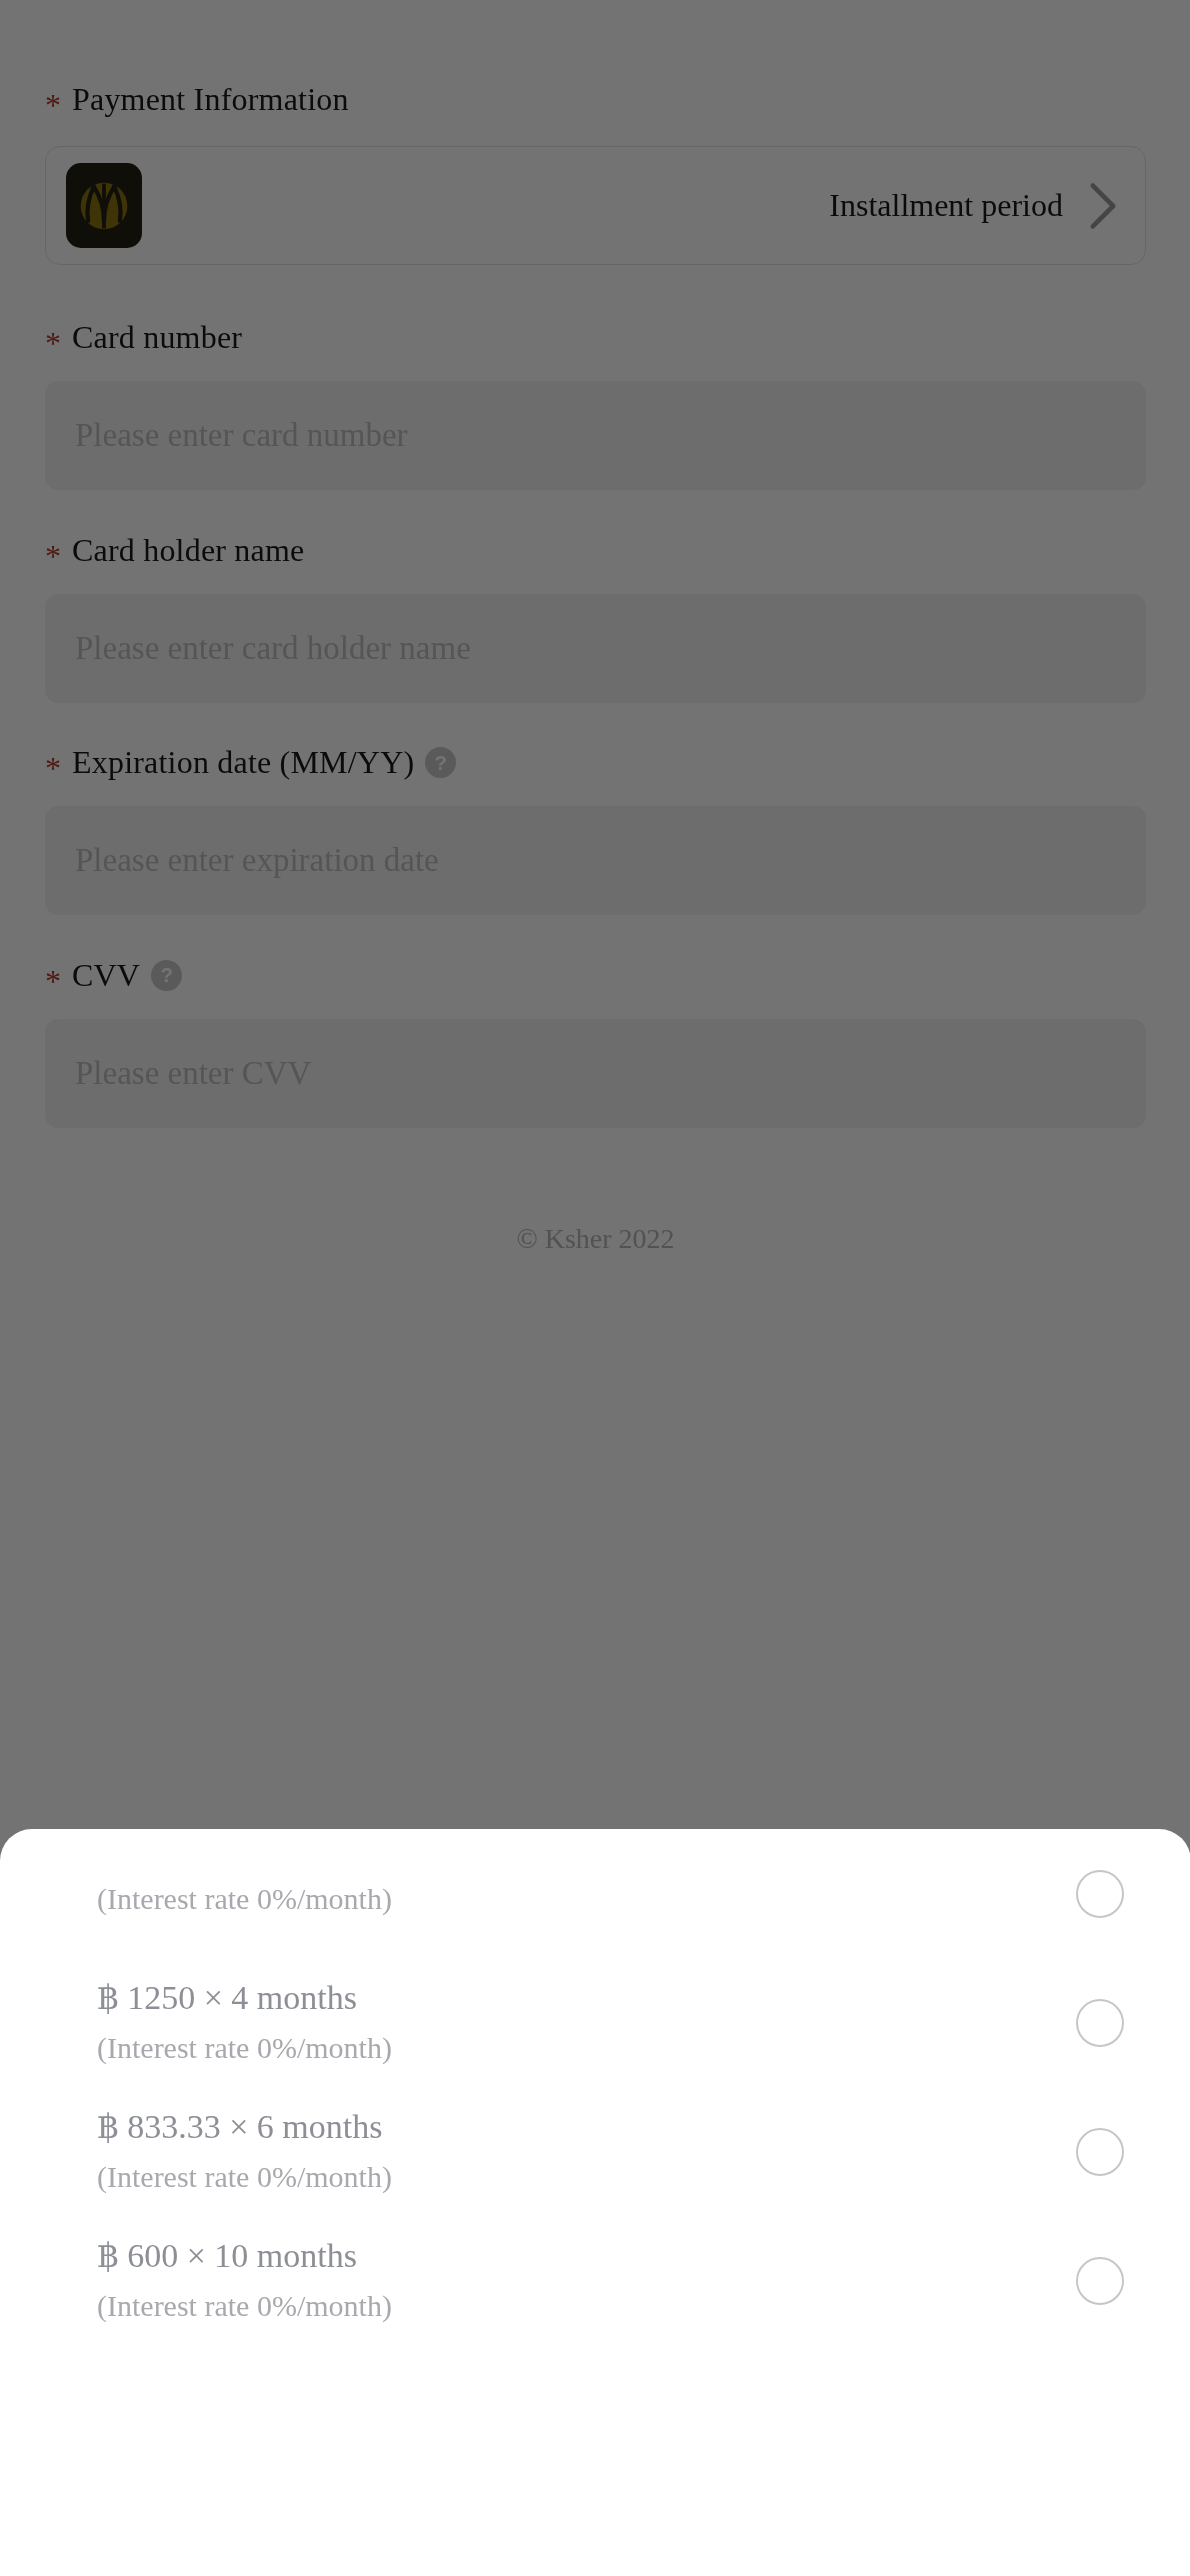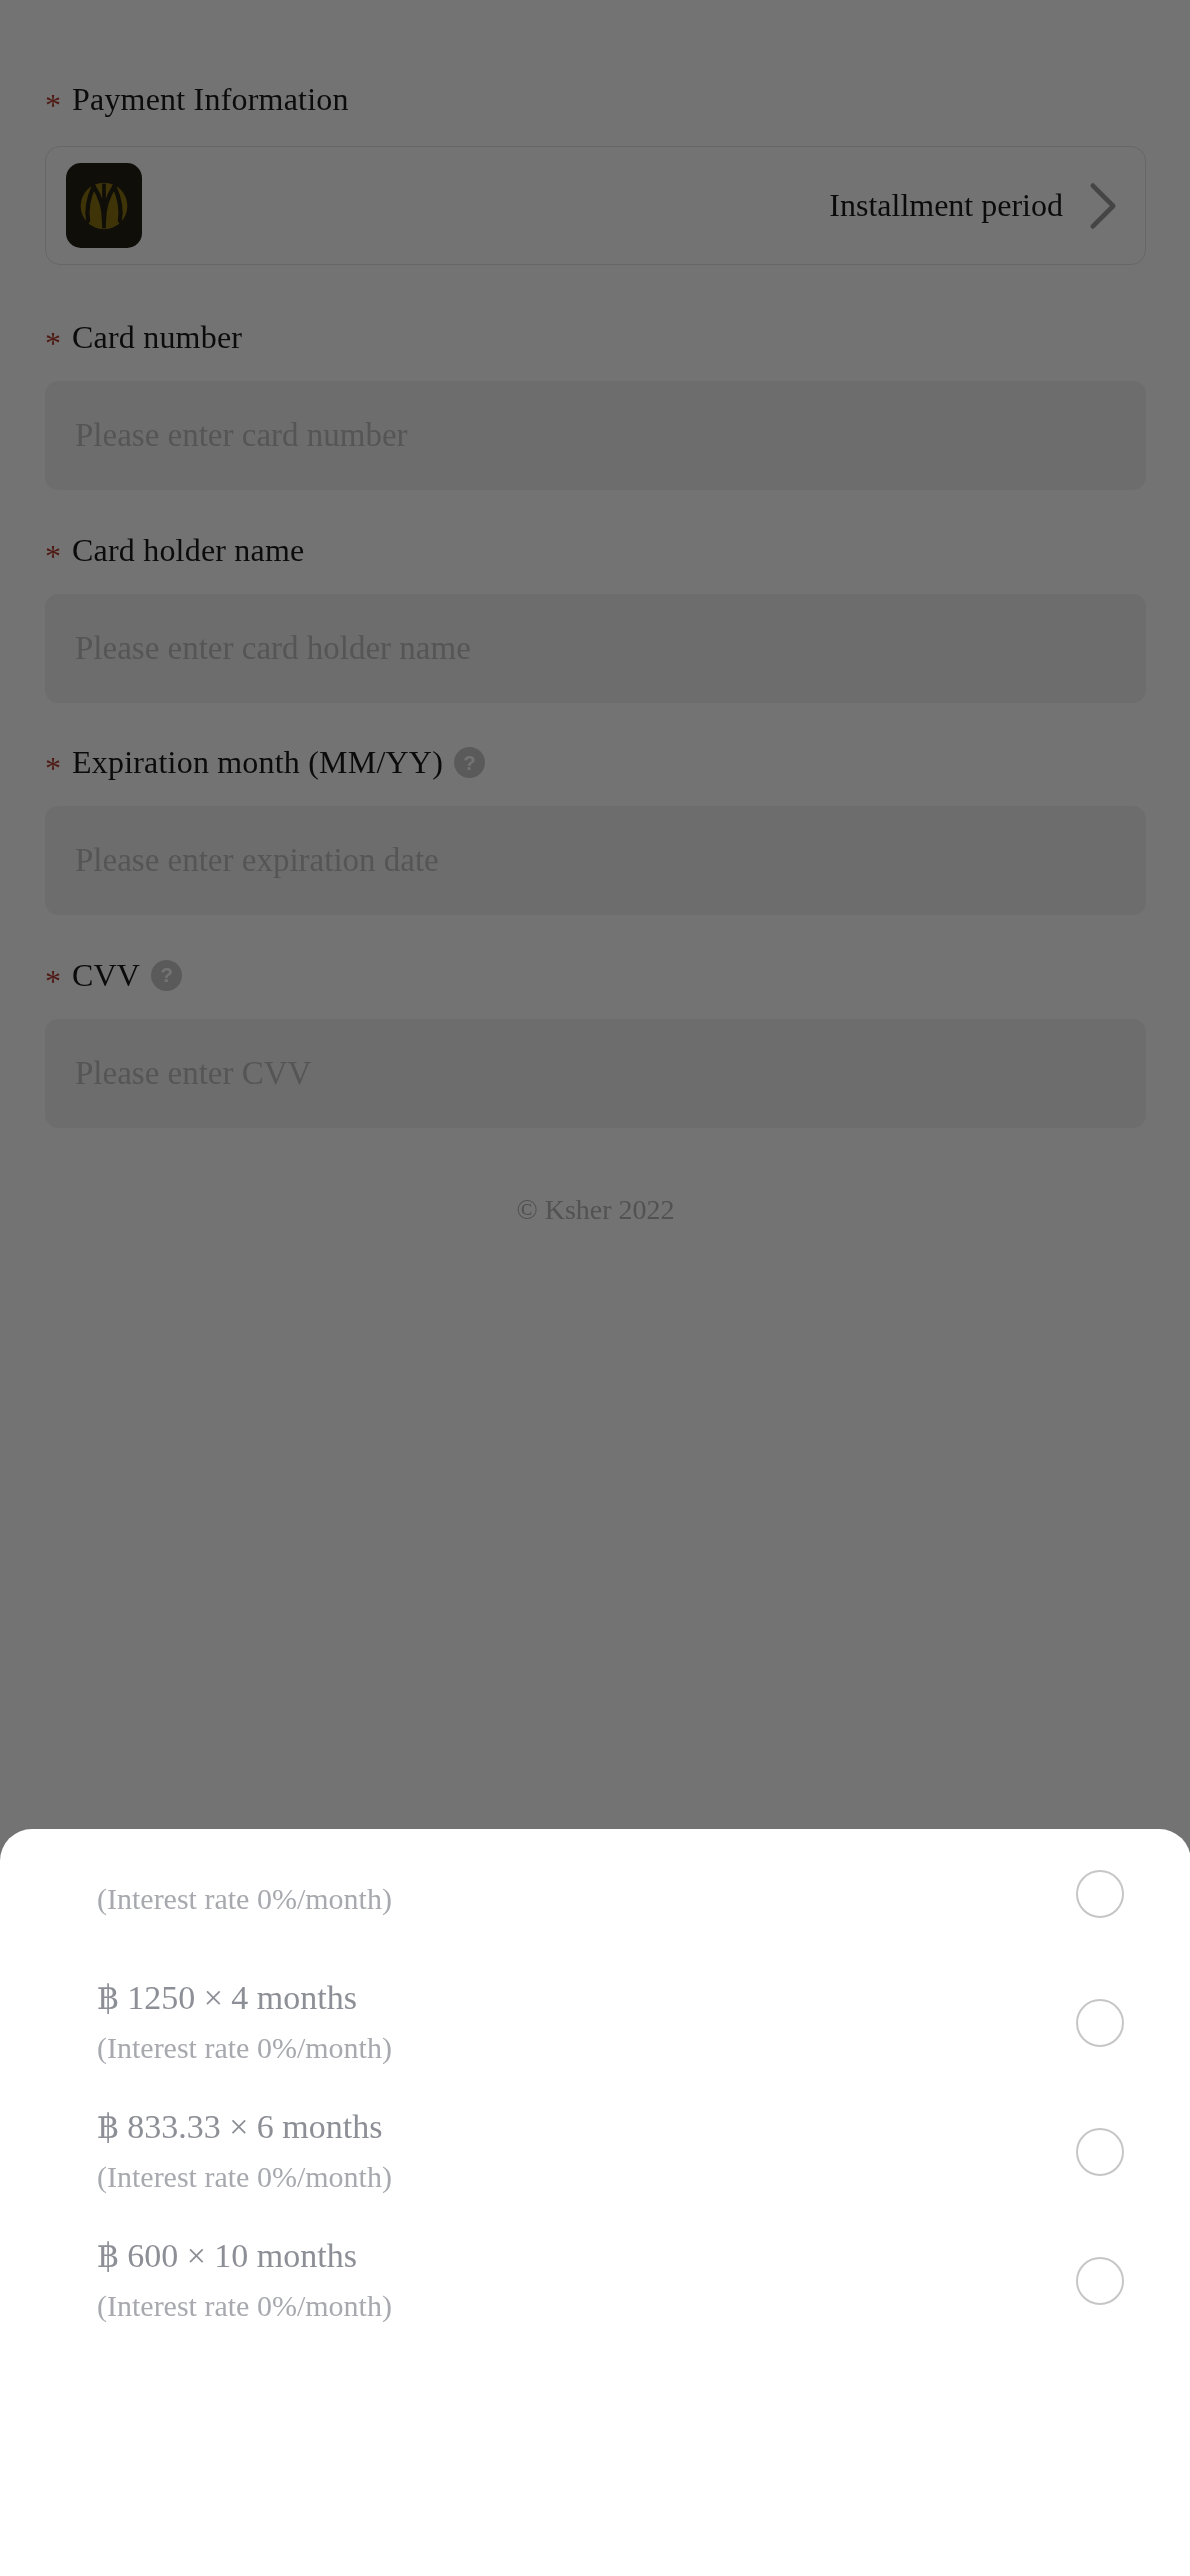--- a/index.html
+++ b/index.html
@@ -105,21 +105,21 @@
   }
   .field-ph {
     font-size: 33px;
     color: #bdbdbd;
   }
 
   .gap-sm { height: 33px; }
   .gap-md { height: 45px; }
 
   .footer {
-    margin-top: 66px;
+    margin-top: 95px;
     text-align: center;
     font-size: 28px;
     color: #b5b5b5;
   }
 
   
   .overlay {
     position: absolute;
     inset: 0;
     background: rgba(0,0,0,0.55);
@@ -240,21 +240,21 @@
       <span class="label-text">Card holder name</span>
     </div>
     <div class="field">
       <span class="field-ph">Please enter card holder name</span>
     </div>
 
     <div class="gap-sm"></div>
 
     <div class="label-row">
       <span class="req-star">*</span>
-      <span class="label-text">Expiration month (MM/YY)</span>
+      <span class="label-text">Expiration date (MM/YY)</span>
       <span class="help-icon">?</span>
     </div>
     <div class="field">
       <span class="field-ph">Please enter expiration date</span>
     </div>
 
     <div class="gap-sm"></div>
 
     <div class="label-row">
       <span class="req-star">*</span>

